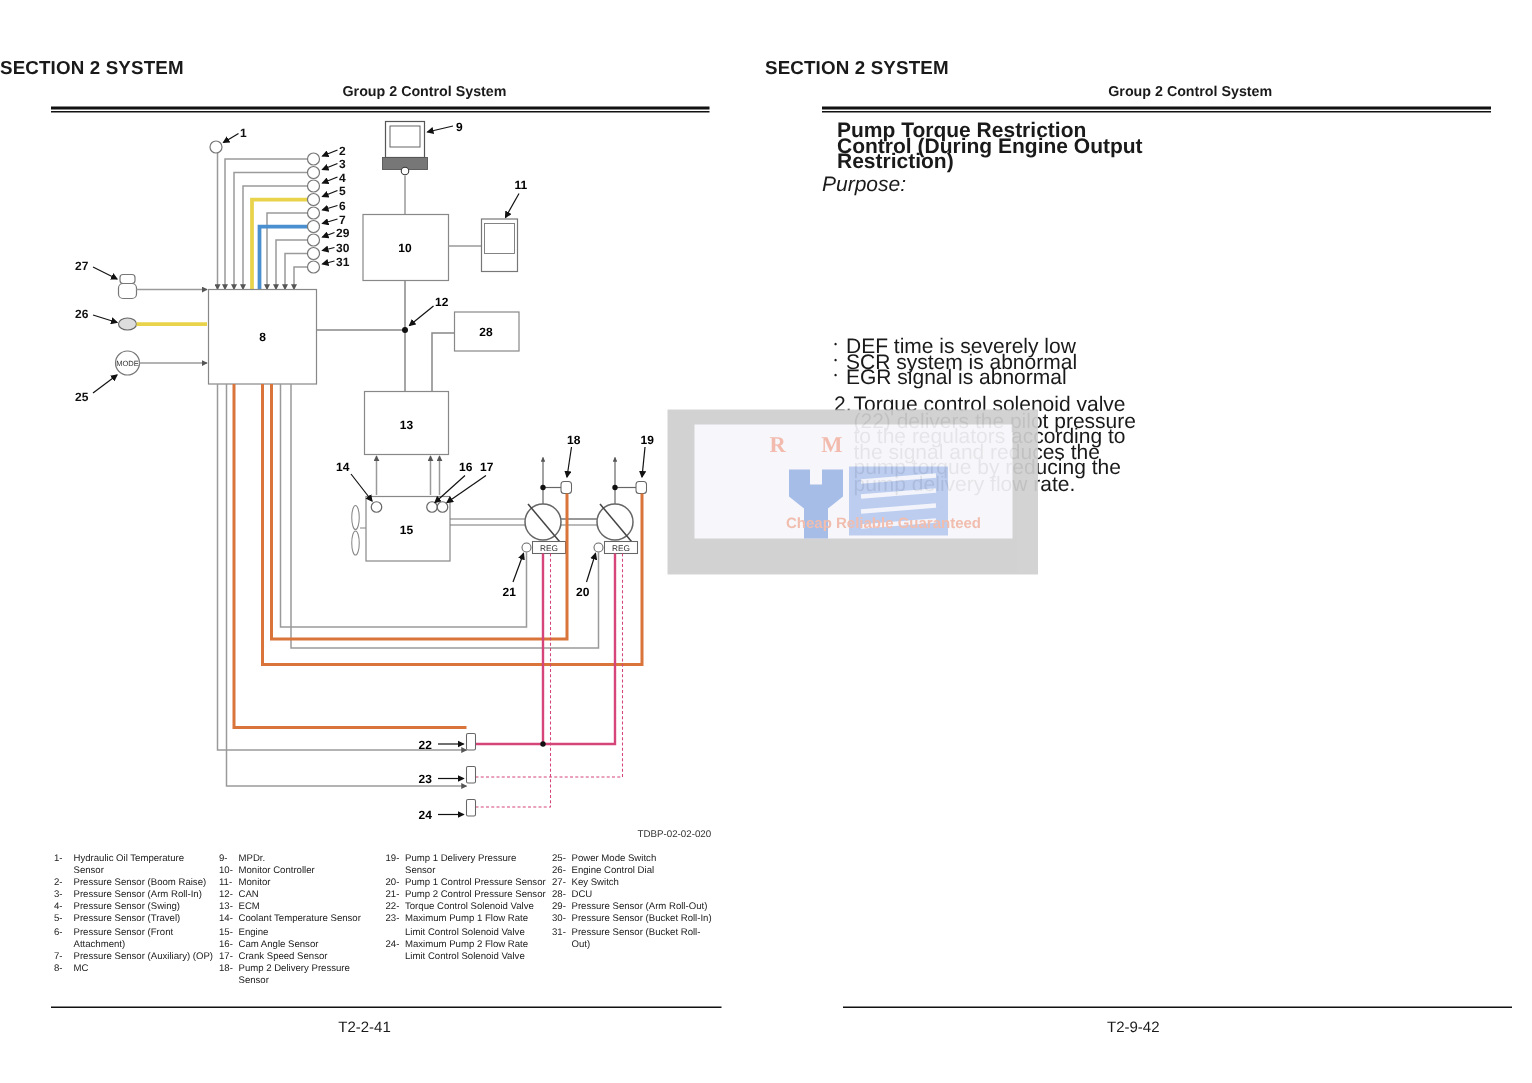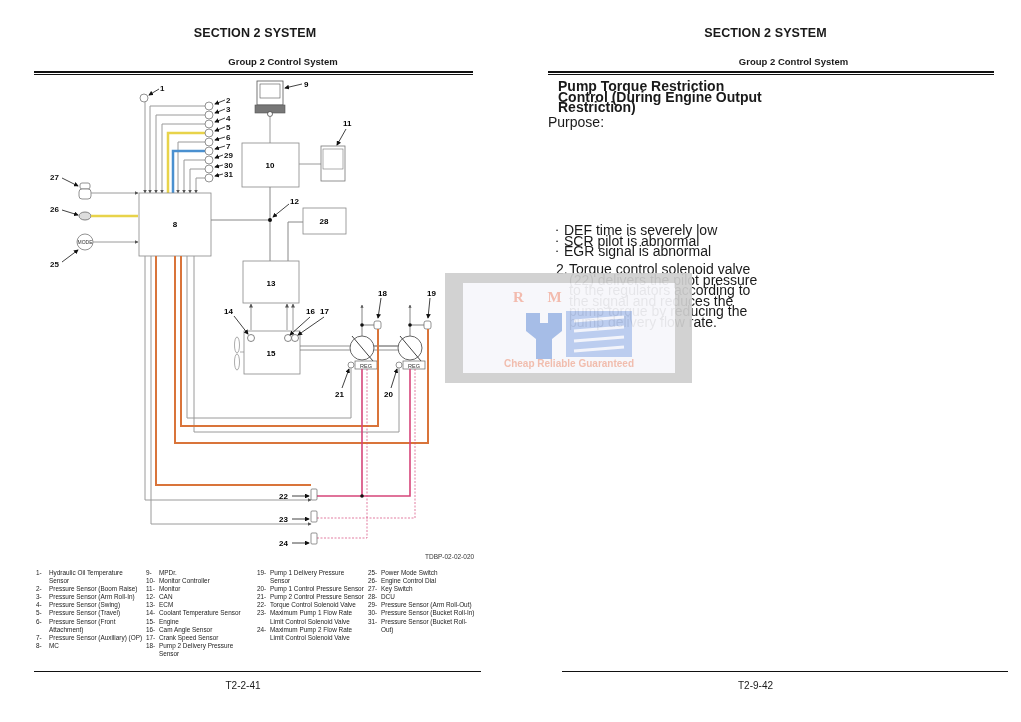--- a/index.html
+++ b/index.html
@@ -1,20 +1,20 @@
 <!DOCTYPE html>
 <html><head>
 <meta charset="utf-8">
 <style>
   html, body { margin:0; padding:0; background:#ffffff; }
   body { width:1021px; height:722px; position:relative; overflow:hidden; font-family:"Liberation Sans", sans-serif; color:#1a1a1a; }
   .page { position:absolute; top:0; height:722px; }
   .page-left { left:0; width:510px; }
   .page-right { left:510px; width:511px; }
-  .sec-title { position:absolute; top:26px; left:0; width:100%; text-align:center; font-weight:bold; font-size:12.5px; letter-spacing:0.1px; }
+  .sec-title { position:absolute; top:38px; left:0; width:100%; text-align:left; font-weight:bold; font-size:12.5px; letter-spacing:0.1px; }
   .grp-title { position:absolute; top:56px; left:0; width:100%; text-align:center; font-weight:bold; font-size:9.5px;padding-left:28px; }
   .rule-top { position:absolute; top:71px; height:4px; border-top:2px solid #111; border-bottom:1px solid #111; box-sizing:border-box; }
   .page-left .rule-top { left:34px; width:439px; }
   .page-right .rule-top { left:38px; width:446px; }
   .rule-bot { position:absolute; top:671px; height:0; border-top:1.3px solid #111; }
   .page-left .rule-bot { left:34px; width:447px; }
   .page-right .rule-bot { left:52px; width:446px; }
   .page-num { position:absolute; top:680px; left:0; width:100%; text-align:center; font-size:10px; }
   .page-left .page-num { left:-12px; }
   .page-right .page-num { left:-10px; }
@@ -28,23 +28,23 @@
   .col2 { left:146px; width:108px; }
   .col3 { left:257px; width:108px; }
   .col4 { left:368px; width:108px; }
   .rtext { position:absolute; left:38px; font-size:14px; line-height:10.5px; color:#1a1a1a; }
   .rtext.h { left:48px; top:81px; width:210px; font-weight:bold; }
   .ol-item { position:relative; padding-left:13px; }
   .ol-item .n { position:absolute; left:0; }
   .bullet { position:relative; padding-left:8px; }
   .bullet::before { content:"\2022"; position:absolute; left:0; font-size:6px; }
   .watermark { position:absolute; left:445px; top:273px; width:247px; height:110px; background:#cfcfcf; opacity:0.92; }
-  .wm-inner { position:absolute; left:18px; top:10px; width:212px; height:90px; background:#f7f7fb; }
+  .wm-inner { position:absolute; left:18px; top:10px; width:212px; height:76px; background:#f7f7fb; }
   .wm-rm { position:absolute; left:50px; top:6px; font-family:"Liberation Serif", serif; font-weight:bold; color:#f2b6a8; font-size:15px; letter-spacing:10px; }
-  .wm-text { position:absolute; left:0; width:100%; bottom:4px; text-align:center; color:#f0b8a8; font-size:10px; font-weight:bold; }
+  .wm-text { position:absolute; left:0; width:100%; bottom:4px; text-align:center; color:#f0b8a8; font-size:10px; font-weight:bold;padding-left:20px; }
   .wm-logo { position:absolute; left:55px; top:26px; width:120px; height:52px; }
 </style>
 </head>
 <body>
 
 <div class="page page-left">
   <div class="sec-title">SECTION 2 SYSTEM</div>
   <div class="grp-title">Group 2 Control System</div>
   <div class="rule-top"></div>
 
@@ -417,28 +417,28 @@
   <div class="page-num">T2-2-41</div>
 </div>
 
 <div class="page page-right">
   <div class="sec-title">SECTION 2 SYSTEM</div>
   <div class="grp-title">Group 2 Control System</div>
   <div class="rule-top"></div>
 
   <div class="rtext h">Pump Torque Restriction Control (During Engine Output Restriction)</div>
 
-  <div class="rtext" style="top:117px; width:222px;">
+  <div class="rtext" style="top:117px; width:222px;font-style:italic;">
     <div>Purpose:</div>
   </div>
 
 
   <div class="rtext" style="top:225px; left:46px; width:200px;">
     <div class="bullet">DEF time is severely low</div>
-    <div class="bullet">SCR pilot is abnormal</div>
+    <div class="bullet">SCR system is abnormal</div>
     <div class="bullet">EGR signal is abnormal</div>
   </div>
 
   <div class="rtext" style="top:264px; left:46px; width:214px;">
     <div class="ol-item">
       <span class="n">2.</span>
       <span>Torque control solenoid valve (22) delivers the pilot pressure to the regulators according to the signal and reduces the pump torque by reducing the pump delivery flow rate.</span>
     </div>
   </div>
 

